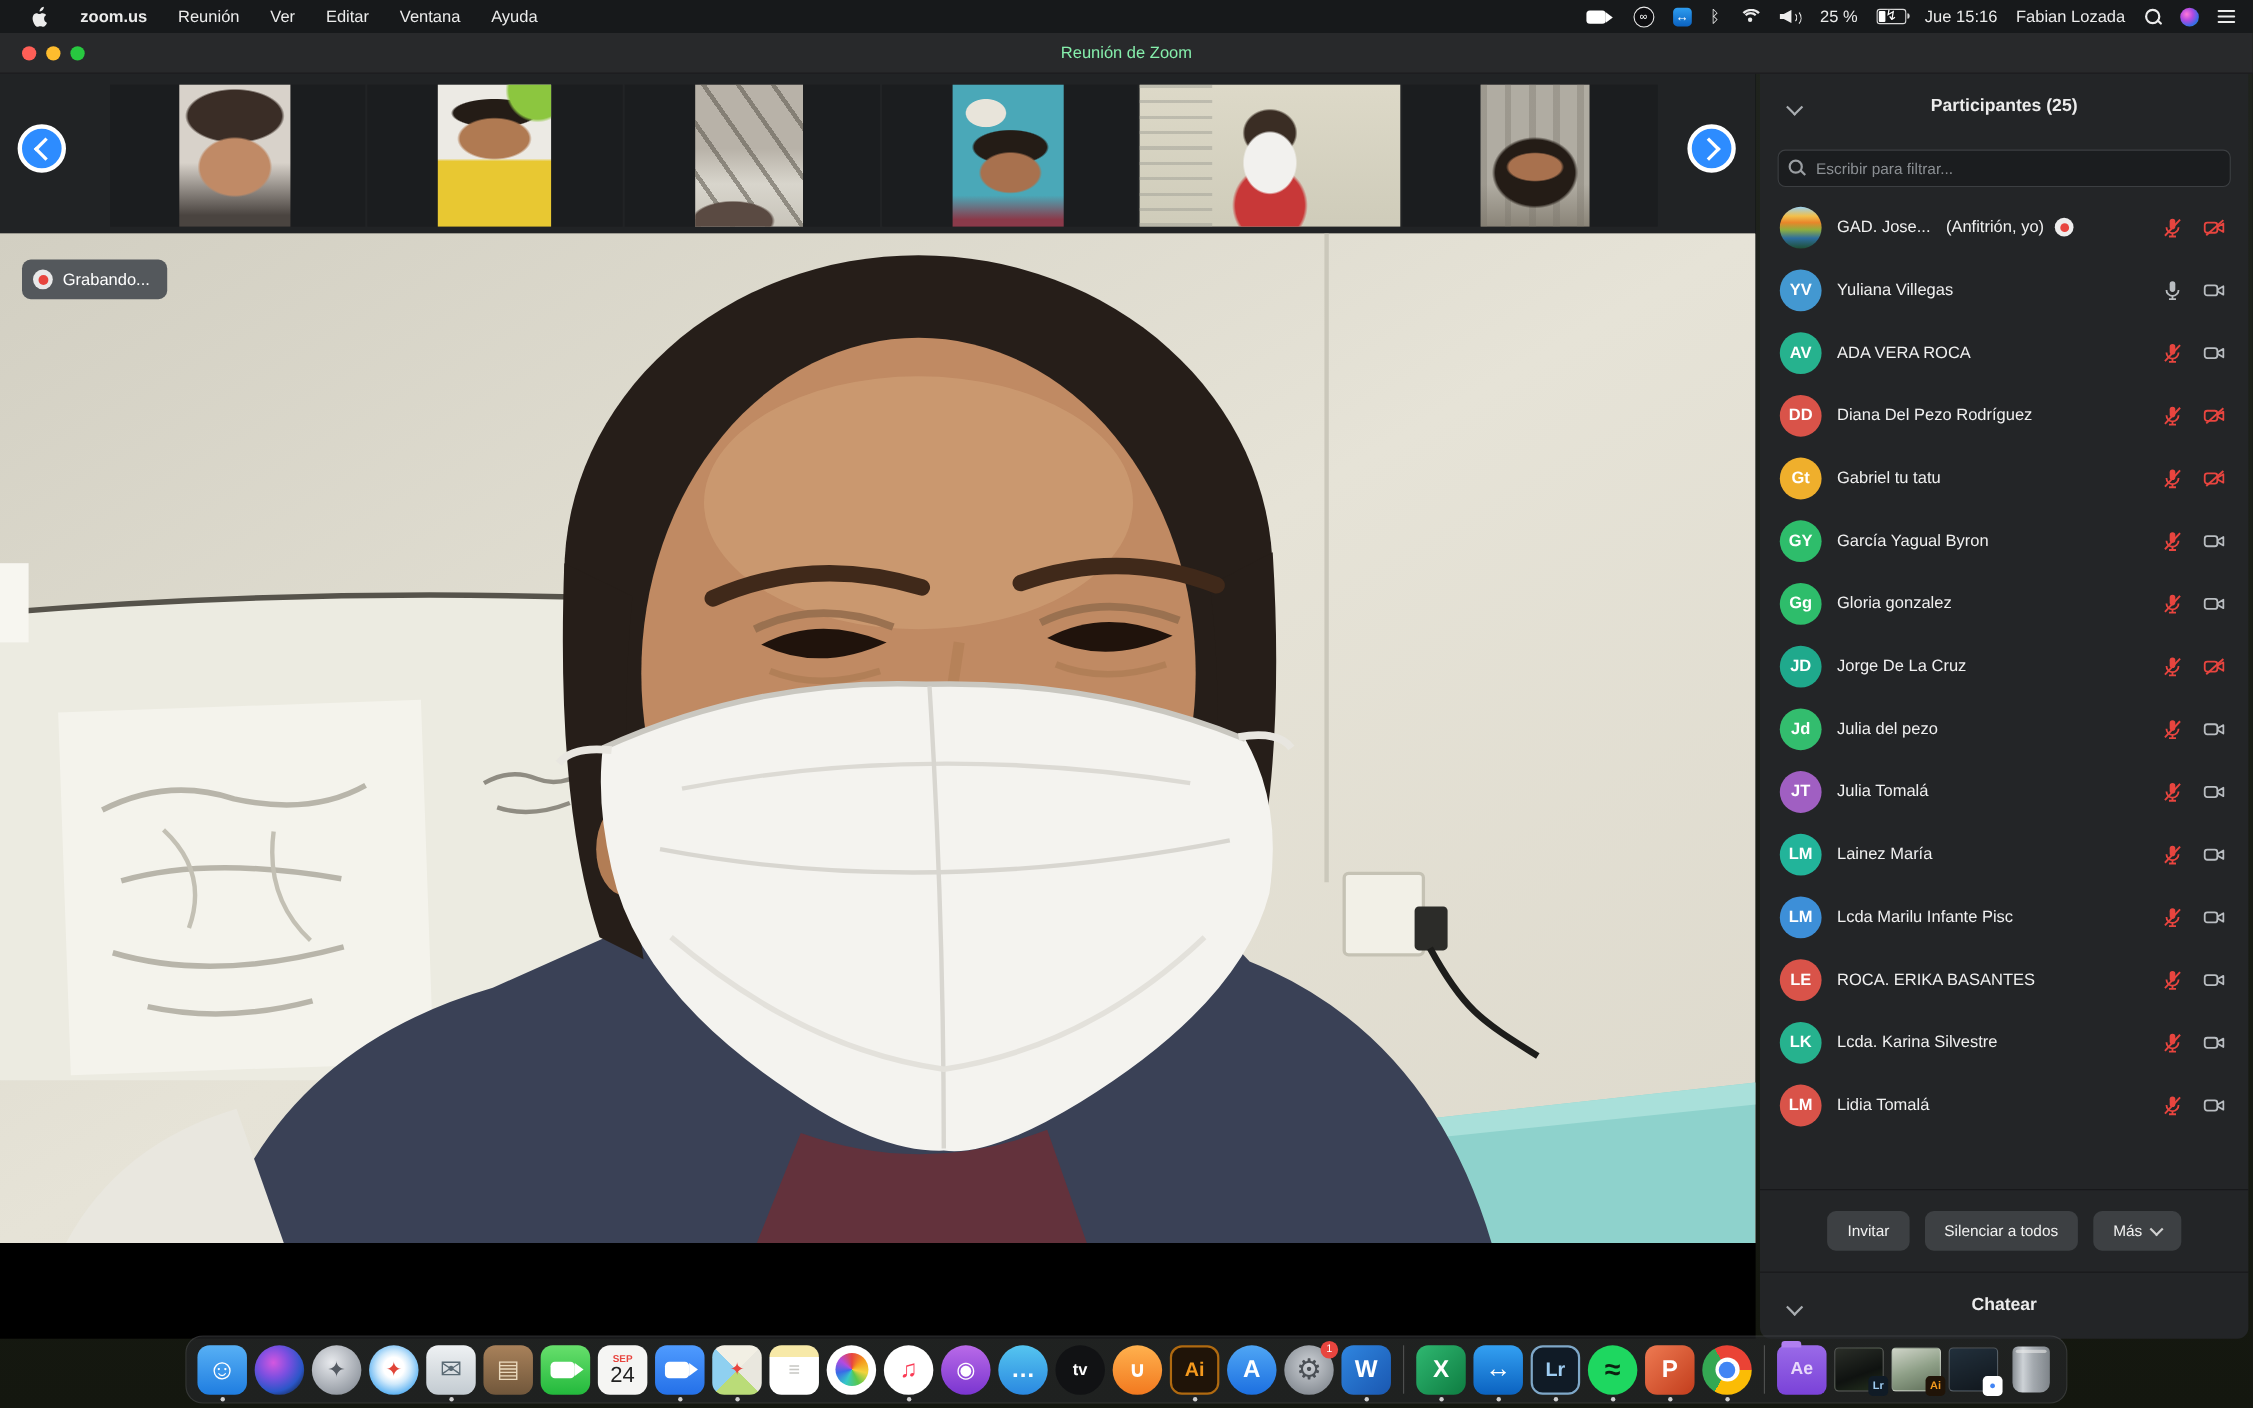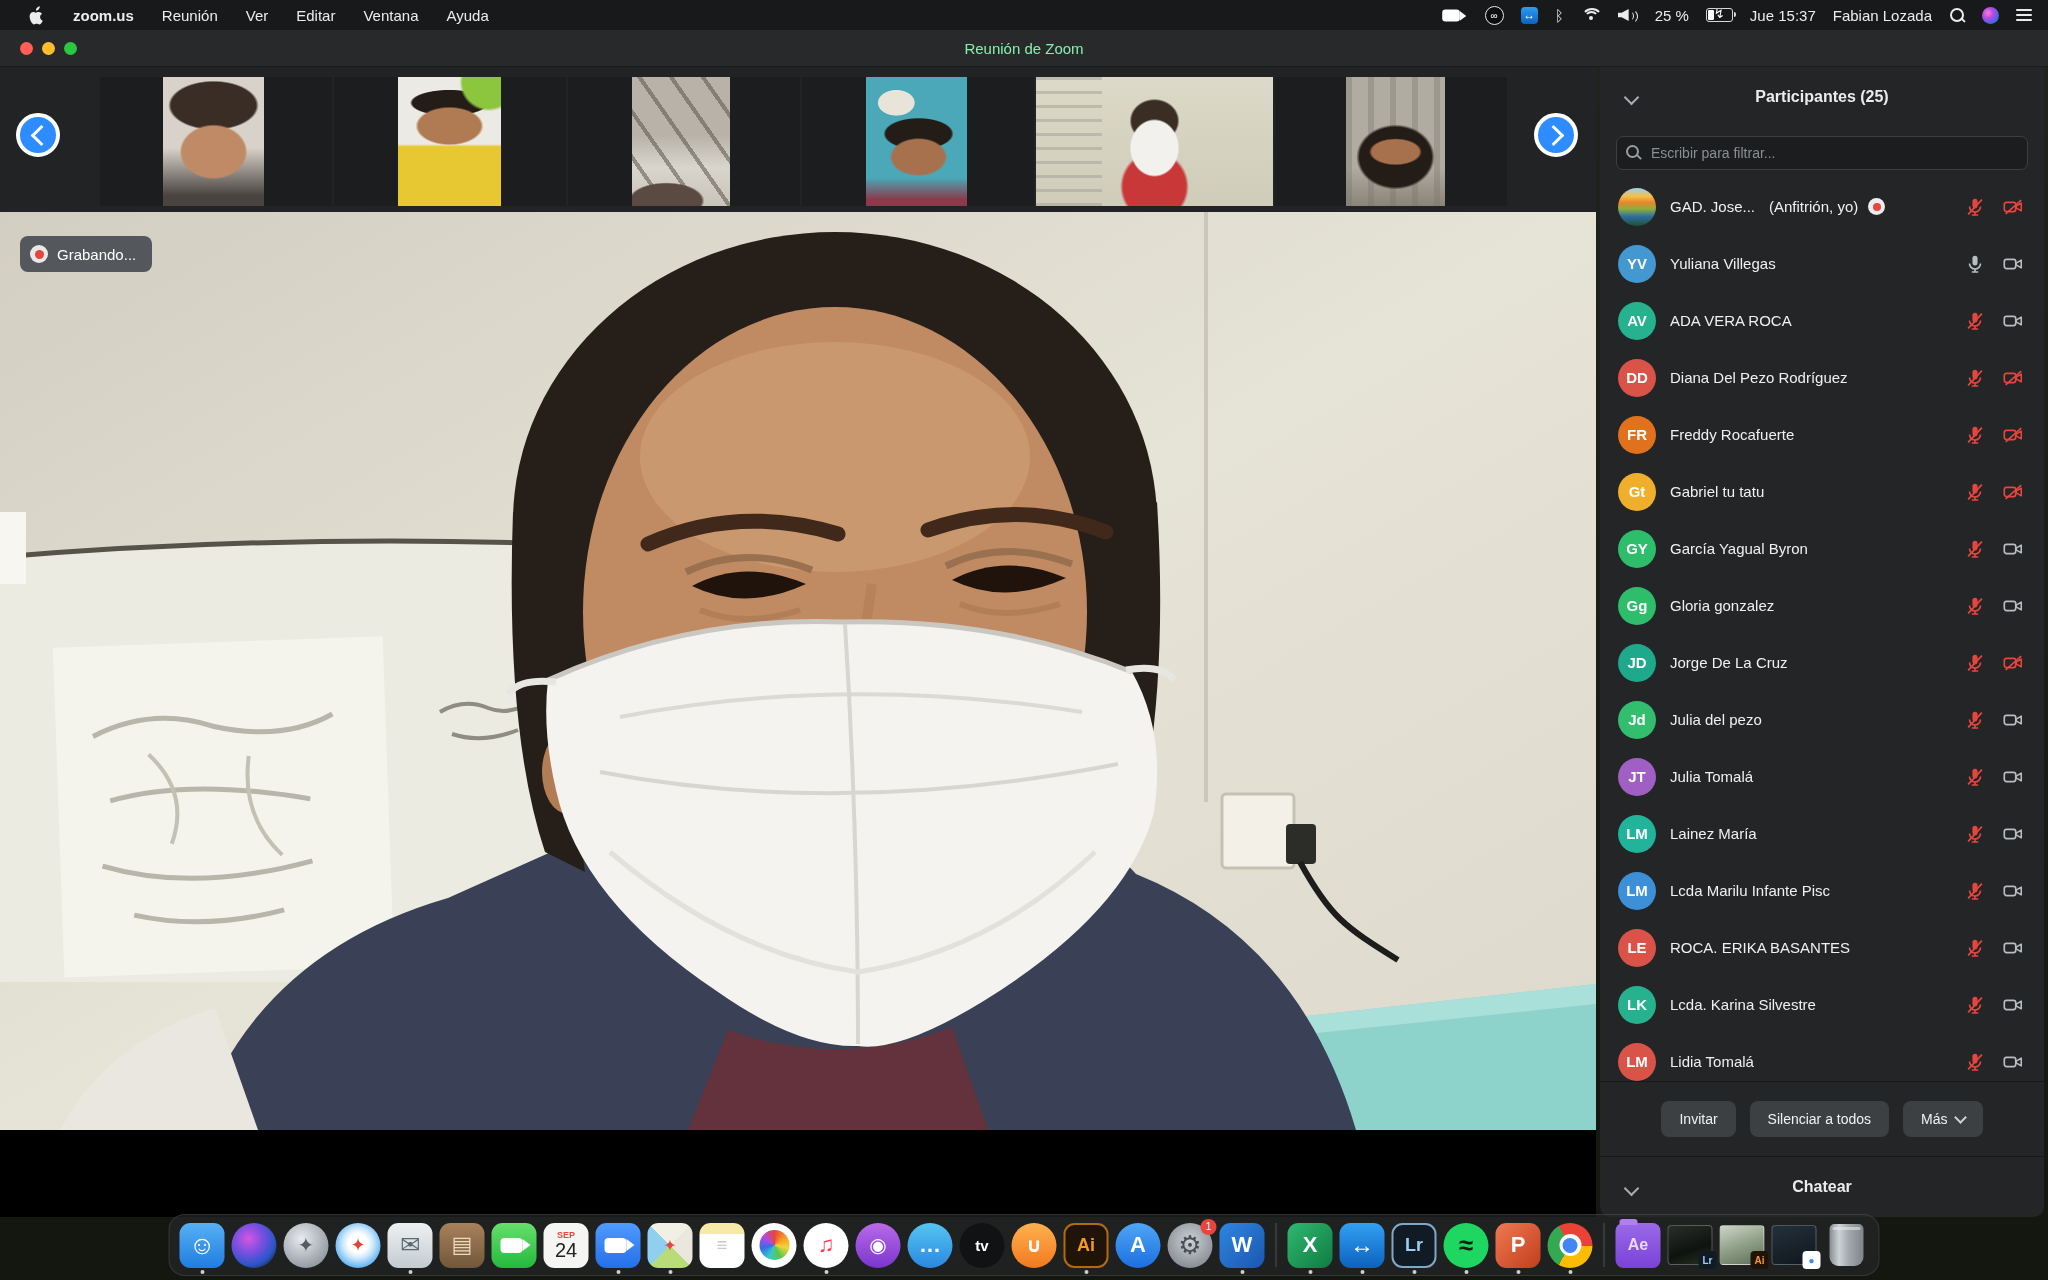--- a/index.html
+++ b/index.html
@@ -183,21 +183,21 @@
     <span class="mb-ico speaker">
         <span class="cone"></span>
         <span class="w w1"></span>
         <span class="w w2"></span>
       </span>
     <span>25 %</span>
     <span class="mb-ico batt">
         <span class="lvl"></span>
         <span class="bolt">↯</span>
       </span>
-    <span>Jue 15:37</span>
+    <span>Jue 15:16</span>
     <span>Fabian Lozada</span>
     <span class="mb-ico mag">
         <span class="lens"></span>
         <span class="tail"></span>
       </span>
     <span class="mb-ico siri-orb"></span>
     <span class="mb-ico listico">
         <i></i>
         <i></i>
         <i></i>
@@ -428,38 +428,20 @@
       <path d="M12 17.5v3.2 M8.5 20.7h7" stroke="currentColor" stroke-width="1.8" fill="none"></path>
       <line class="slash" x1="4.5" y1="20" x2="19.5" y2="4" stroke="currentColor" stroke-width="1.9"></line>
     </svg>
     <svg class="pico cam" viewBox="0 0 24 24">
       <rect x="2.5" y="7" width="12.5" height="10" rx="2.5" fill="none" stroke="currentColor" stroke-width="1.8"></rect>
       <path d="M15.5 11l5.5-3.2v8.4L15.5 13z" fill="none" stroke="currentColor" stroke-width="1.7" stroke-linejoin="round"></path>
       <line class="slash" x1="4" y1="19.5" x2="21" y2="4.5" stroke="currentColor" stroke-width="1.9"></line>
     </svg>
   </div>
 
-  <div class="p-row mic-muted cam-off">
-    <span class="avatar" style="background: rgb(226, 113, 29);">FR</span>
-    <span class="p-name">Freddy Rocafuerte</span>
-    <span class="p-suffix"></span>
-
-    <span class="p-sp"></span>
-    <svg class="pico mic" viewBox="0 0 24 24">
-      <rect x="9.2" y="3" width="5.6" height="10.5" rx="2.8" fill="currentColor"></rect>
-      <path d="M6 11.5a6 6 0 0 0 12 0" fill="none" stroke="currentColor" stroke-width="1.8"></path>
-      <path d="M12 17.5v3.2 M8.5 20.7h7" stroke="currentColor" stroke-width="1.8" fill="none"></path>
-      <line class="slash" x1="4.5" y1="20" x2="19.5" y2="4" stroke="currentColor" stroke-width="1.9"></line>
-    </svg>
-    <svg class="pico cam" viewBox="0 0 24 24">
-      <rect x="2.5" y="7" width="12.5" height="10" rx="2.5" fill="none" stroke="currentColor" stroke-width="1.8"></rect>
-      <path d="M15.5 11l5.5-3.2v8.4L15.5 13z" fill="none" stroke="currentColor" stroke-width="1.7" stroke-linejoin="round"></path>
-      <line class="slash" x1="4" y1="19.5" x2="21" y2="4.5" stroke="currentColor" stroke-width="1.9"></line>
-    </svg>
-  </div>
 
   <div class="p-row mic-muted cam-off">
     <span class="avatar" style="background: rgb(239, 175, 44);">Gt</span>
     <span class="p-name">Gabriel  tu tatu</span>
     <span class="p-suffix"></span>
 
     <span class="p-sp"></span>
     <svg class="pico mic" viewBox="0 0 24 24">
       <rect x="9.2" y="3" width="5.6" height="10.5" rx="2.8" fill="currentColor"></rect>
       <path d="M6 11.5a6 6 0 0 0 12 0" fill="none" stroke="currentColor" stroke-width="1.8"></path>

